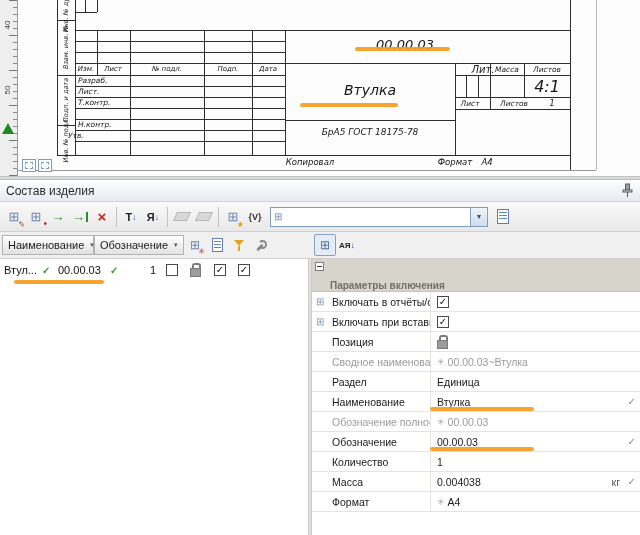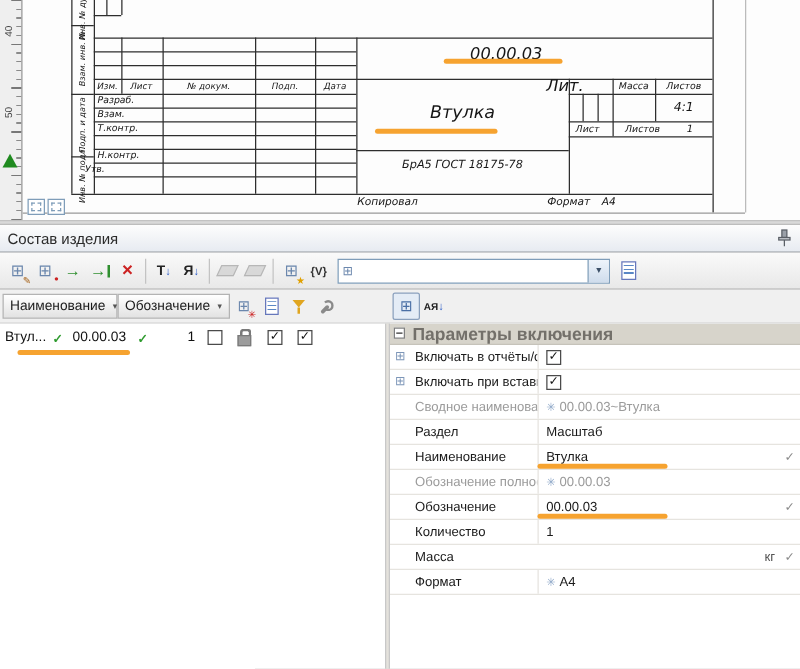--- a/index.html
+++ b/index.html
@@ -23,21 +23,21 @@
     background:repeating-linear-gradient(to bottom,#777 0 1px,transparent 1px 35px);}
   .rlabel{position:absolute;left:7px;font-size:8px;color:#444;transform:translate(-50%,-50%) rotate(-90deg);}
   .tri{position:absolute;left:2px;top:123px;width:0;height:0;
     border-left:6px solid transparent;border-right:6px solid transparent;border-bottom:11px solid #1f8a1f;}
   .lbtn{position:absolute;top:159px;width:14px;height:13px;background:#fff;border:1px solid #7f9db9;box-sizing:border-box;}
   .lbtn-in{display:block;margin:2px;height:5px;border:1px dashed #7f9db9;}
   
   #divider{position:absolute;left:0;top:176px;width:640px;height:4px;background:#d9d9d9;
     border-top:1px solid #c2c2c2;border-bottom:1px solid #bdbdbd;box-sizing:border-box;}
   
-  #panel{position:absolute;left:0;top:180px;width:640px;height:355px;background:#737373;}
+  #panel{position:absolute;left:0;top:180px;width:640px;height:355px;background:#0c4a6e;}
   .phead{height:22px;display:flex;align-items:center;padding:0 6px;font-size:12px;color:#2b2b2b;
     background:linear-gradient(#fdfdfd,#e7ebf1);border-bottom:1px solid #ccd2da;box-sizing:border-box;}
   .pin{margin-left:auto;width:14px;height:16px;display:flex;align-items:center;justify-content:center;}
   .ptoolbar{height:30px;display:flex;align-items:center;padding:0 3px;gap:0;
     background:linear-gradient(#fafafa,#e8e8e8);border-bottom:1px solid #d0d0d0;box-sizing:border-box;}
   .tbtn{width:22px;height:22px;flex:none;display:flex;align-items:center;justify-content:center;position:relative;border-radius:2px;}
   .tbtn .g{font-size:13px;color:#6b87ad;line-height:1;}
   .tbtn .ov{position:absolute;right:0;bottom:-1px;font-size:8px;line-height:1;}
   .tsep{width:1px;height:20px;background:#c3c3c3;margin:0 3px;flex:none;}
   .combo{width:218px;height:20px;margin:0 4px;background:#fff;border:1px solid #7f9db9;
@@ -82,22 +82,22 @@
   .lockicon::before{content:"";position:absolute;left:2px;top:0;width:5px;height:5px;border:2px solid #7a7a7a;
     border-bottom:none;border-radius:3px 3px 0 0;}
   .lockicon::after{content:"";position:absolute;left:0;top:5px;width:9px;height:7px;background:#9c9c9c;border:1px solid #7a7a7a;}
   
   .propspane{position:absolute;left:312px;top:0;width:328px;height:276px;background:#fff;overflow:hidden;font-size:10.5px;}
   .prow{height:20px;display:flex;align-items:center;border-bottom:1px solid #e6e4df;position:relative;
     padding-left:20px;box-sizing:border-box;color:#1a1a1a;}
   .plabel{width:98px;flex:none;overflow:hidden;white-space:nowrap;}
   .pvalue{flex:1;align-self:stretch;display:flex;align-items:center;border-left:1px solid #e6e4df;
     padding-left:6px;position:relative;overflow:hidden;white-space:nowrap;}
-  .psec{height:17px;background:#d7d4cb;color:#73706a;font-weight:bold;border-bottom:1px solid #c6c3ba;
-    display:flex;align-items:flex-end;padding-left:18px;position:relative;box-sizing:border-box;font-size:14px;}
+  .psec{height:33px;background:#d7d4cb;color:#73706a;font-weight:bold;border-bottom:1px solid #c6c3ba;
+    display:flex;align-items:flex-end;padding-left:18px;position:relative;box-sizing:border-box;font-size:10px;}
   .collapse{position:absolute;left:3px;top:3px;width:9px;height:9px;background:#fff;border:1px solid #7f7f7f;
     box-sizing:border-box;display:flex;align-items:center;justify-content:center;}
   .minus{width:5px;height:1px;background:#333;}
   .picon{position:absolute;left:4px;font-size:10px;color:#7d96b8;line-height:1;}
   .gray{color:#9b9b9b;}
   .snow{color:#8fa8c8;font-size:9px;margin-right:3px;}
   .pcheck{position:absolute;right:4px;color:#8a8a8a;font-size:10px;}
   .punit{position:absolute;right:20px;color:#555;}
   .punder{position:absolute;left:118px;top:15px;height:4px;width:104px;background:#F59B1E;border-radius:2px;opacity:.92;}
 </style>
@@ -142,32 +142,32 @@
     <i class="hl" style="left:75px;top:141px;width:210px"></i>
     <i class="hl" style="left:57px;top:155px;width:513px"></i>
     <i class="hl" style="left:57px;top:20px;width:18px"></i>
     <i class="hl" style="left:57px;top:75px;width:18px"></i>
     <i class="hl" style="left:57px;top:125px;width:18px"></i>
     <i class="hl" style="left:18px;top:170px;width:578px;background:#999"></i>
 
     <span class="tbt" style="left:405px;top:44px;font-size:13px">00.00.03</span>
     <span class="tbt" style="left:370px;top:90px;font-size:14px">Втулка</span>
     <span class="tbt" style="left:370px;top:132px;font-size:9px">БрА5 ГОСТ 18175-78</span>
-    <span class="tbt" style="left:547px;top:86px;font-size:10px">4:1</span>
+    <span class="tbt" style="left:547px;top:86px;font-size:16px">4:1</span>
     <span class="tbt" style="left:86px;top:69px;font-size:7px">Изм.</span>
     <span class="tbt" style="left:113px;top:69px;font-size:7px">Лист</span>
-    <span class="tbt" style="left:167px;top:69px;font-size:7px">№ докум.</span>
+    <span class="tbt" style="left:167px;top:69px;font-size:7px">№ подл.</span>
     <span class="tbt" style="left:228px;top:69px;font-size:7px">Подп.</span>
     <span class="tbt" style="left:268px;top:69px;font-size:7px">Дата</span>
     <span class="tbl" style="left:78px;top:80px">Разраб.</span>
-    <span class="tbl" style="left:78px;top:91px">Взам.</span>
+    <span class="tbl" style="left:78px;top:91px">Лист.</span>
     <span class="tbl" style="left:78px;top:102px">Т.контр.</span>
     <span class="tbl" style="left:78px;top:124px">Н.контр.</span>
     <span class="tbl" style="left:68px;top:135px">Утв.</span>
-    <span class="tbt" style="left:452px;top:69px;font-size:13px">Лит.</span>
+    <span class="tbt" style="left:483px;top:69px;font-size:10px">Лит.</span>
     <span class="tbt" style="left:507px;top:69px;font-size:7.5px">Масса</span>
     <span class="tbt" style="left:547px;top:69px;font-size:7.5px">Листов</span>
     <span class="tbt" style="left:470px;top:103px;font-size:7.5px">Лист</span>
     <span class="tbt" style="left:514px;top:103px;font-size:7.5px">Листов</span>
     <span class="tbt" style="left:552px;top:103px;font-size:8px">1</span>
     <span class="tbt" style="left:310px;top:162px;font-size:8.5px">Копировал</span>
     <span class="tbt" style="left:455px;top:162px;font-size:8.5px">Формат</span>
     <span class="tbt" style="left:487px;top:162px;font-size:8.5px">А4</span>
 
     <span class="tbt rot" style="left:66px;top:10px;font-size:6.5px">Инв. № дубл.</span>
@@ -344,34 +344,40 @@
         <div class="prow">
           <span class="picon">⊞</span>
           <span class="plabel">Включать при вставк</span>
           <span class="pvalue">
               <span class="cb" style="position:static">
                 <span>✓</span>
               </span>
             </span>
         </div>
 
+        <div class="prow">
+          <span class="plabel">Позиция</span>
+          <span class="pvalue">
+              <span class="lockicon" style="position:relative;display:inline-block"></span>
+            </span>
+        </div>
 
 
         <div class="prow">
           <span class="plabel gray">Сводное наименование</span>
           <span class="pvalue gray">
               <span class="snow">✳</span>
               <span>00.00.03~Втулка</span>
             </span>
         </div>
 
         <div class="prow">
           <span class="plabel">Раздел</span>
           <span class="pvalue">
-              <span>Масштаб</span>
+              <span>Единица</span>
             </span>
         </div>
 
         <div class="prow">
           <span class="plabel">Наименование</span>
           <span class="pvalue">
               <span>Втулка</span>
             </span>
           <span class="pcheck">✓</span>
           <i class="punder"></i>
@@ -397,20 +403,23 @@
 
         <div class="prow">
           <span class="plabel">Количество</span>
           <span class="pvalue">
               <span>1</span>
             </span>
         </div>
 
         <div class="prow">
           <span class="plabel">Масса</span>
+          <span class="pvalue">
+              <span>0.004038</span>
+            </span>
           <span class="punit">кг</span>
           <span class="pcheck">✓</span>
         </div>
 
         <div class="prow">
           <span class="plabel">Формат</span>
           <span class="pvalue">
               <span class="snow">✳</span>
               <span>А4</span>
             </span>

